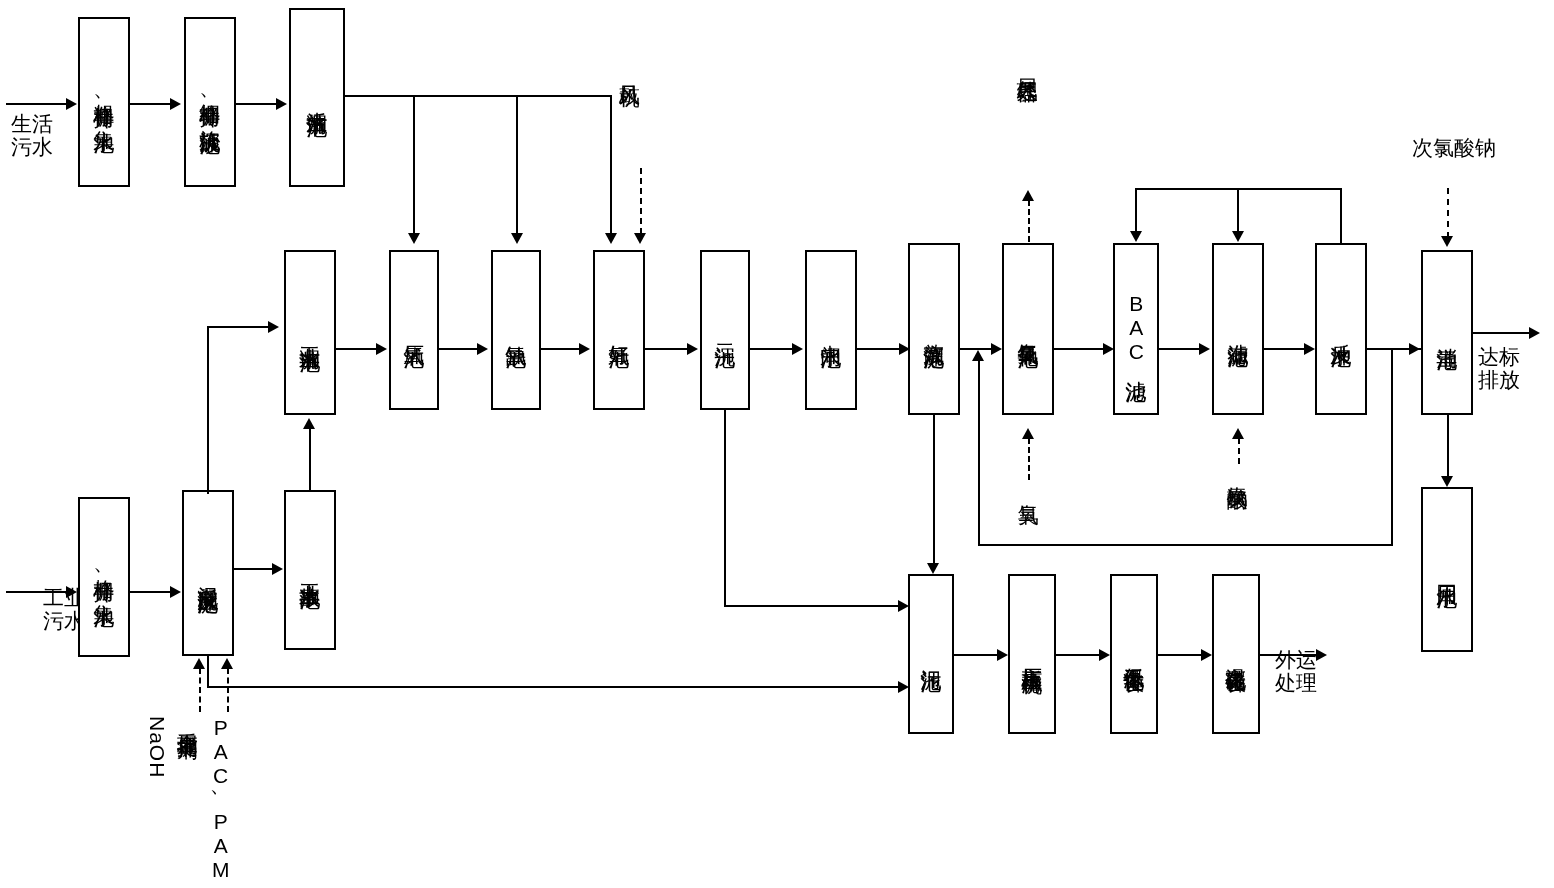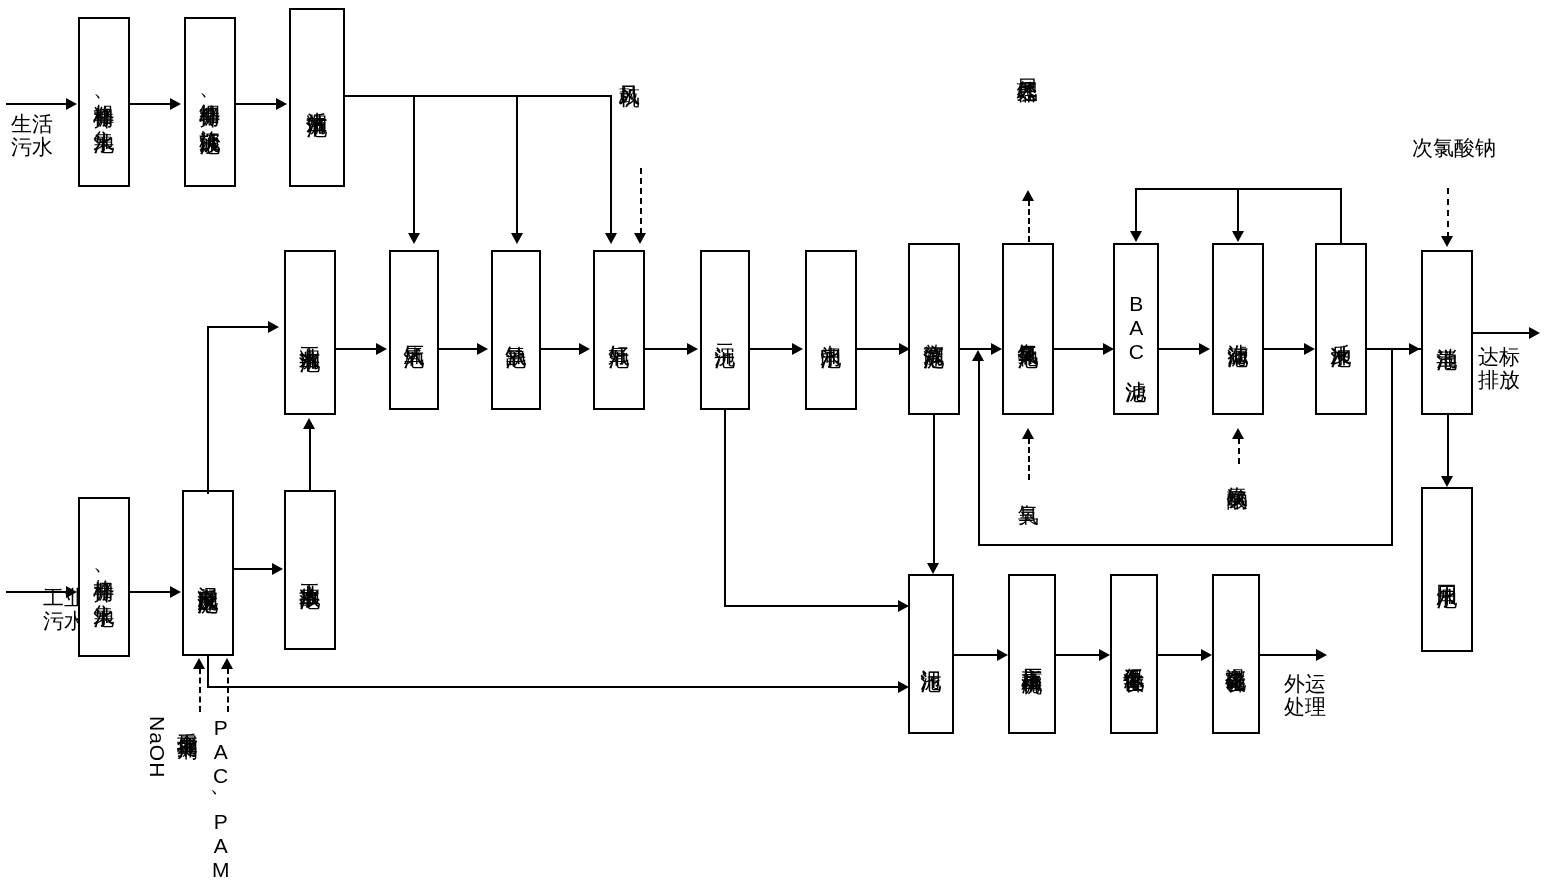--- a/index.html
+++ b/index.html
@@ -309,16 +309,16 @@
   </div>
   <div class="hline" style="left:1158px; top:654px; width:46px;"></div>
   <div class="arrow right" style="left:1201px; top:649px;"></div>
 
   <div class="box" style="left:1212px; top:574px; width:48px; height:160px;">
     <span class="vtxt">高温碳化设备</span>
   </div>
 
   <div class="hline" style="left:1260px; top:654px; width:58px;"></div>
   <div class="arrow right" style="left:1316px; top:649px;"></div>
-  <div class="label" style="left:1266px; top:672px; width:60px; text-align:right;">外运
+  <div class="label" style="left:1266px; top:648px; width:60px; text-align:center;">外运
 处理</div>
 
 </div>
 
 </body></html>

